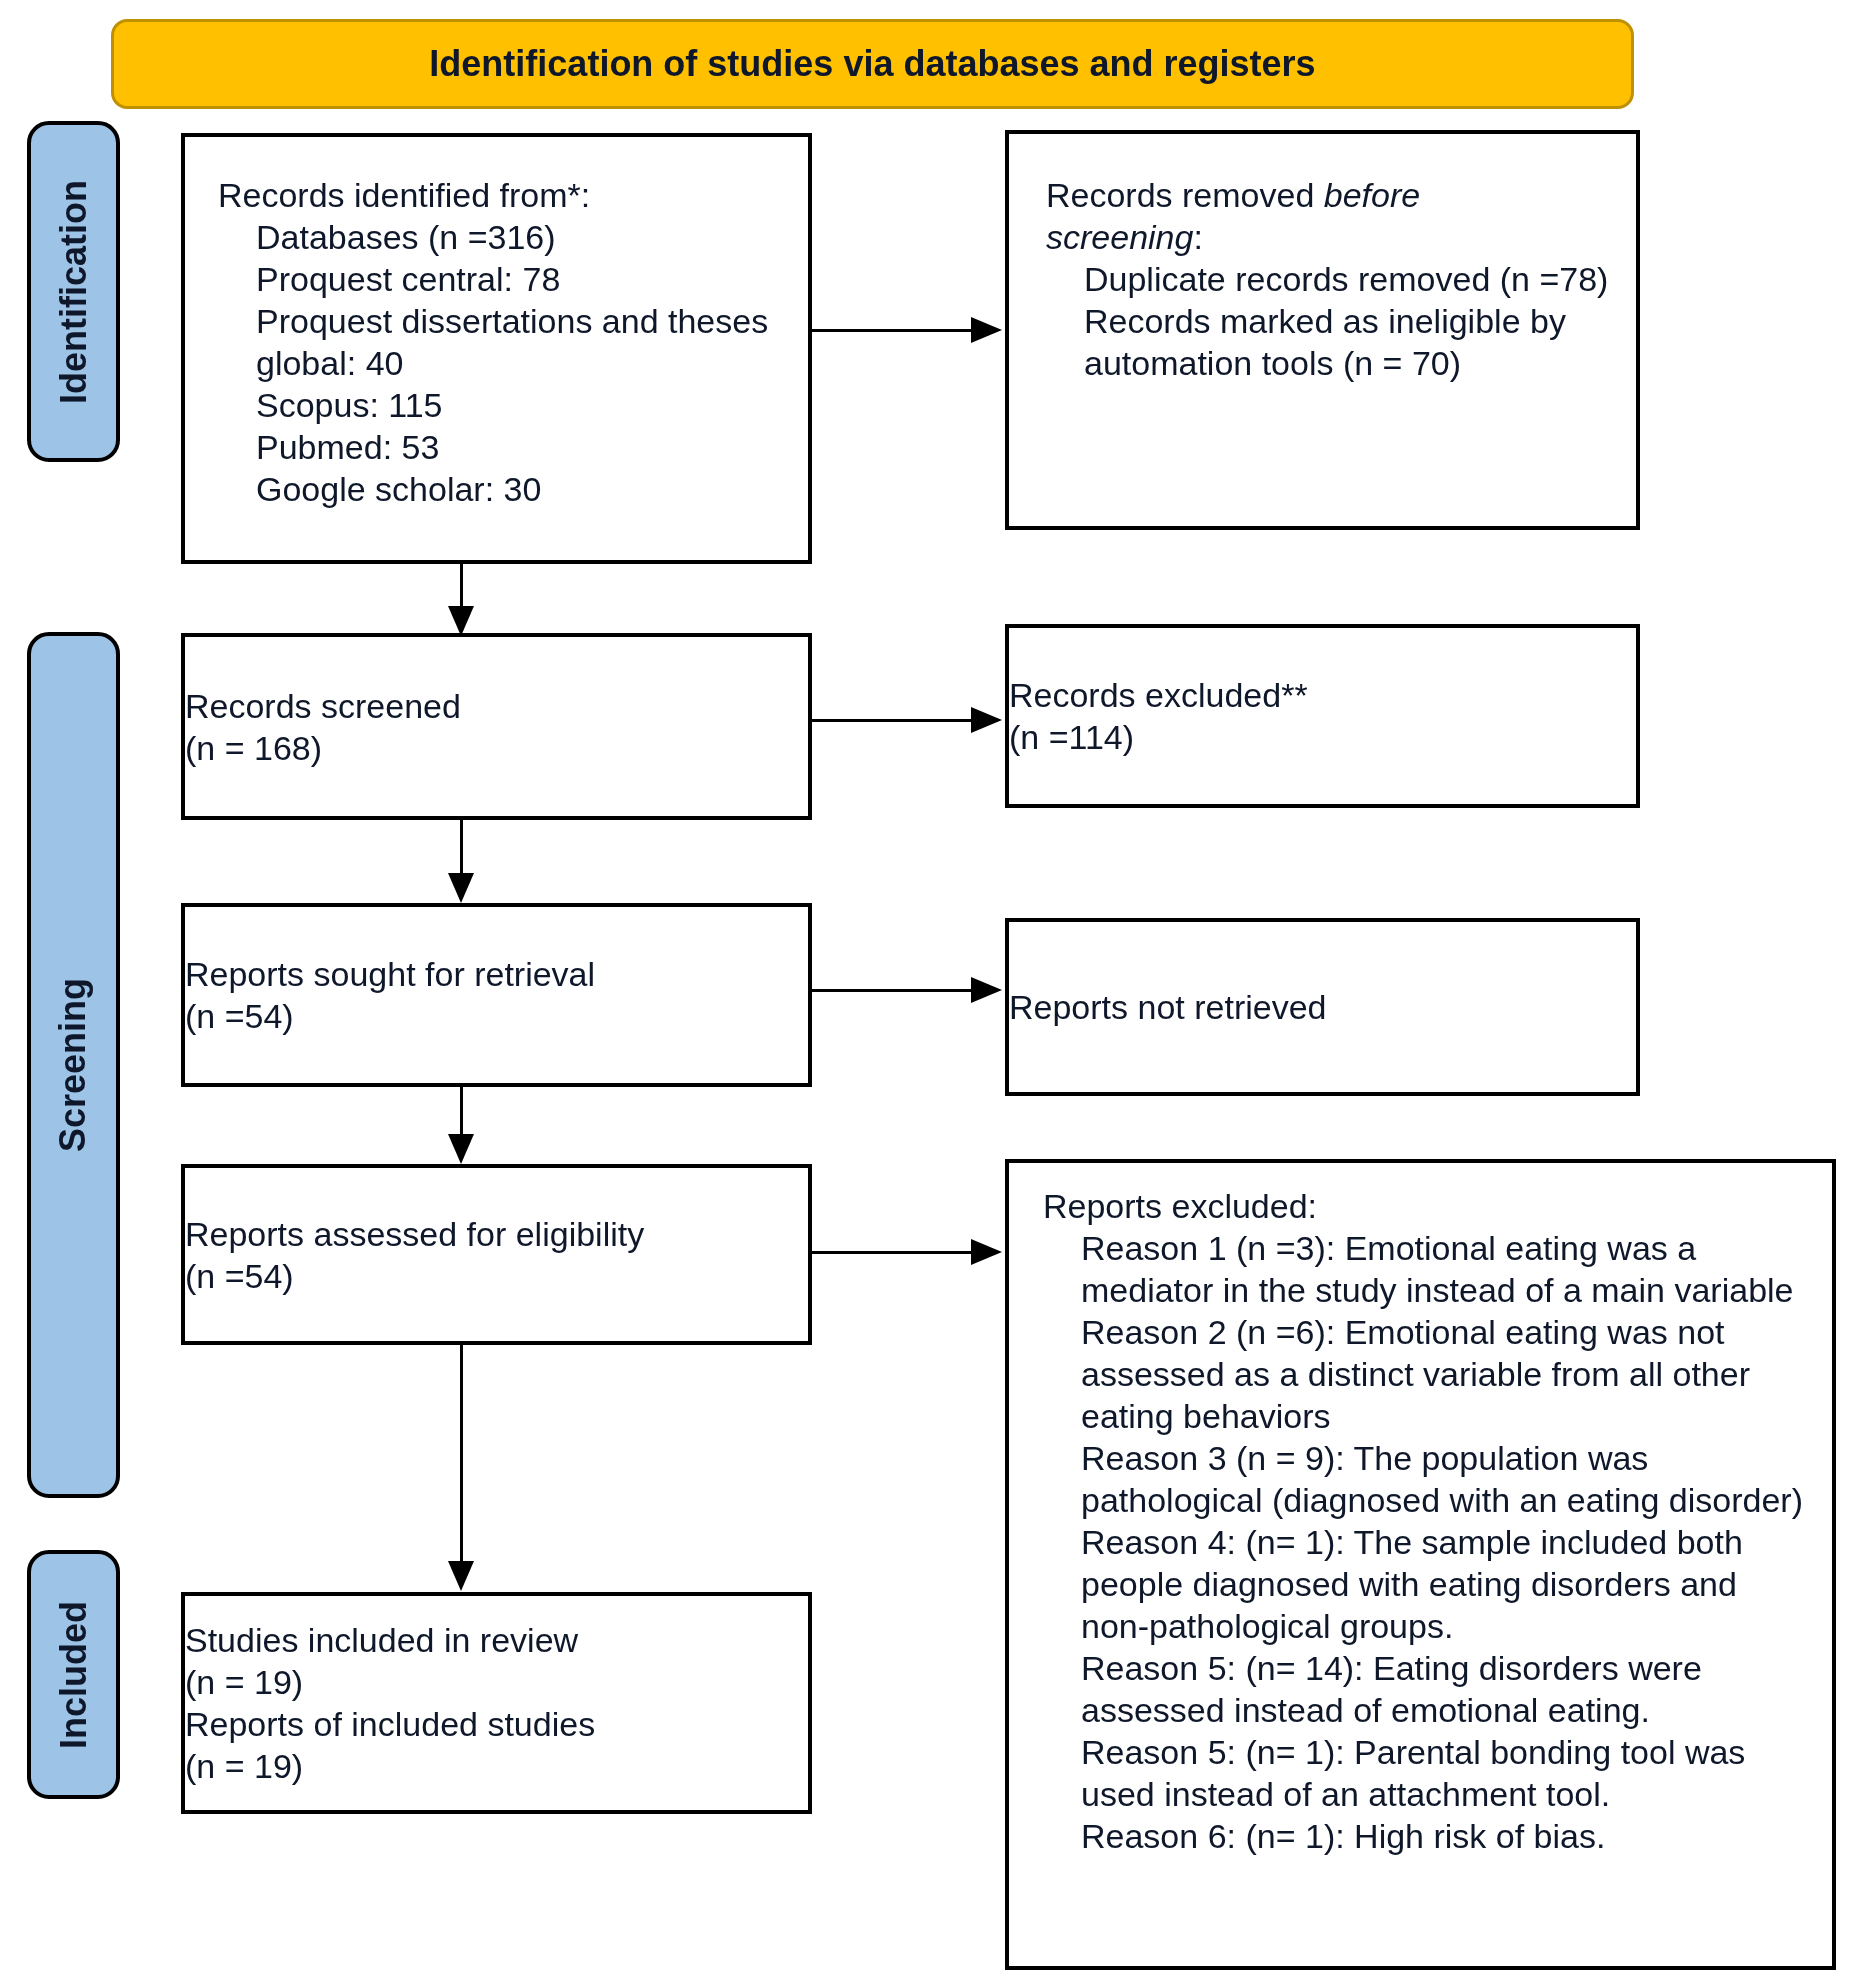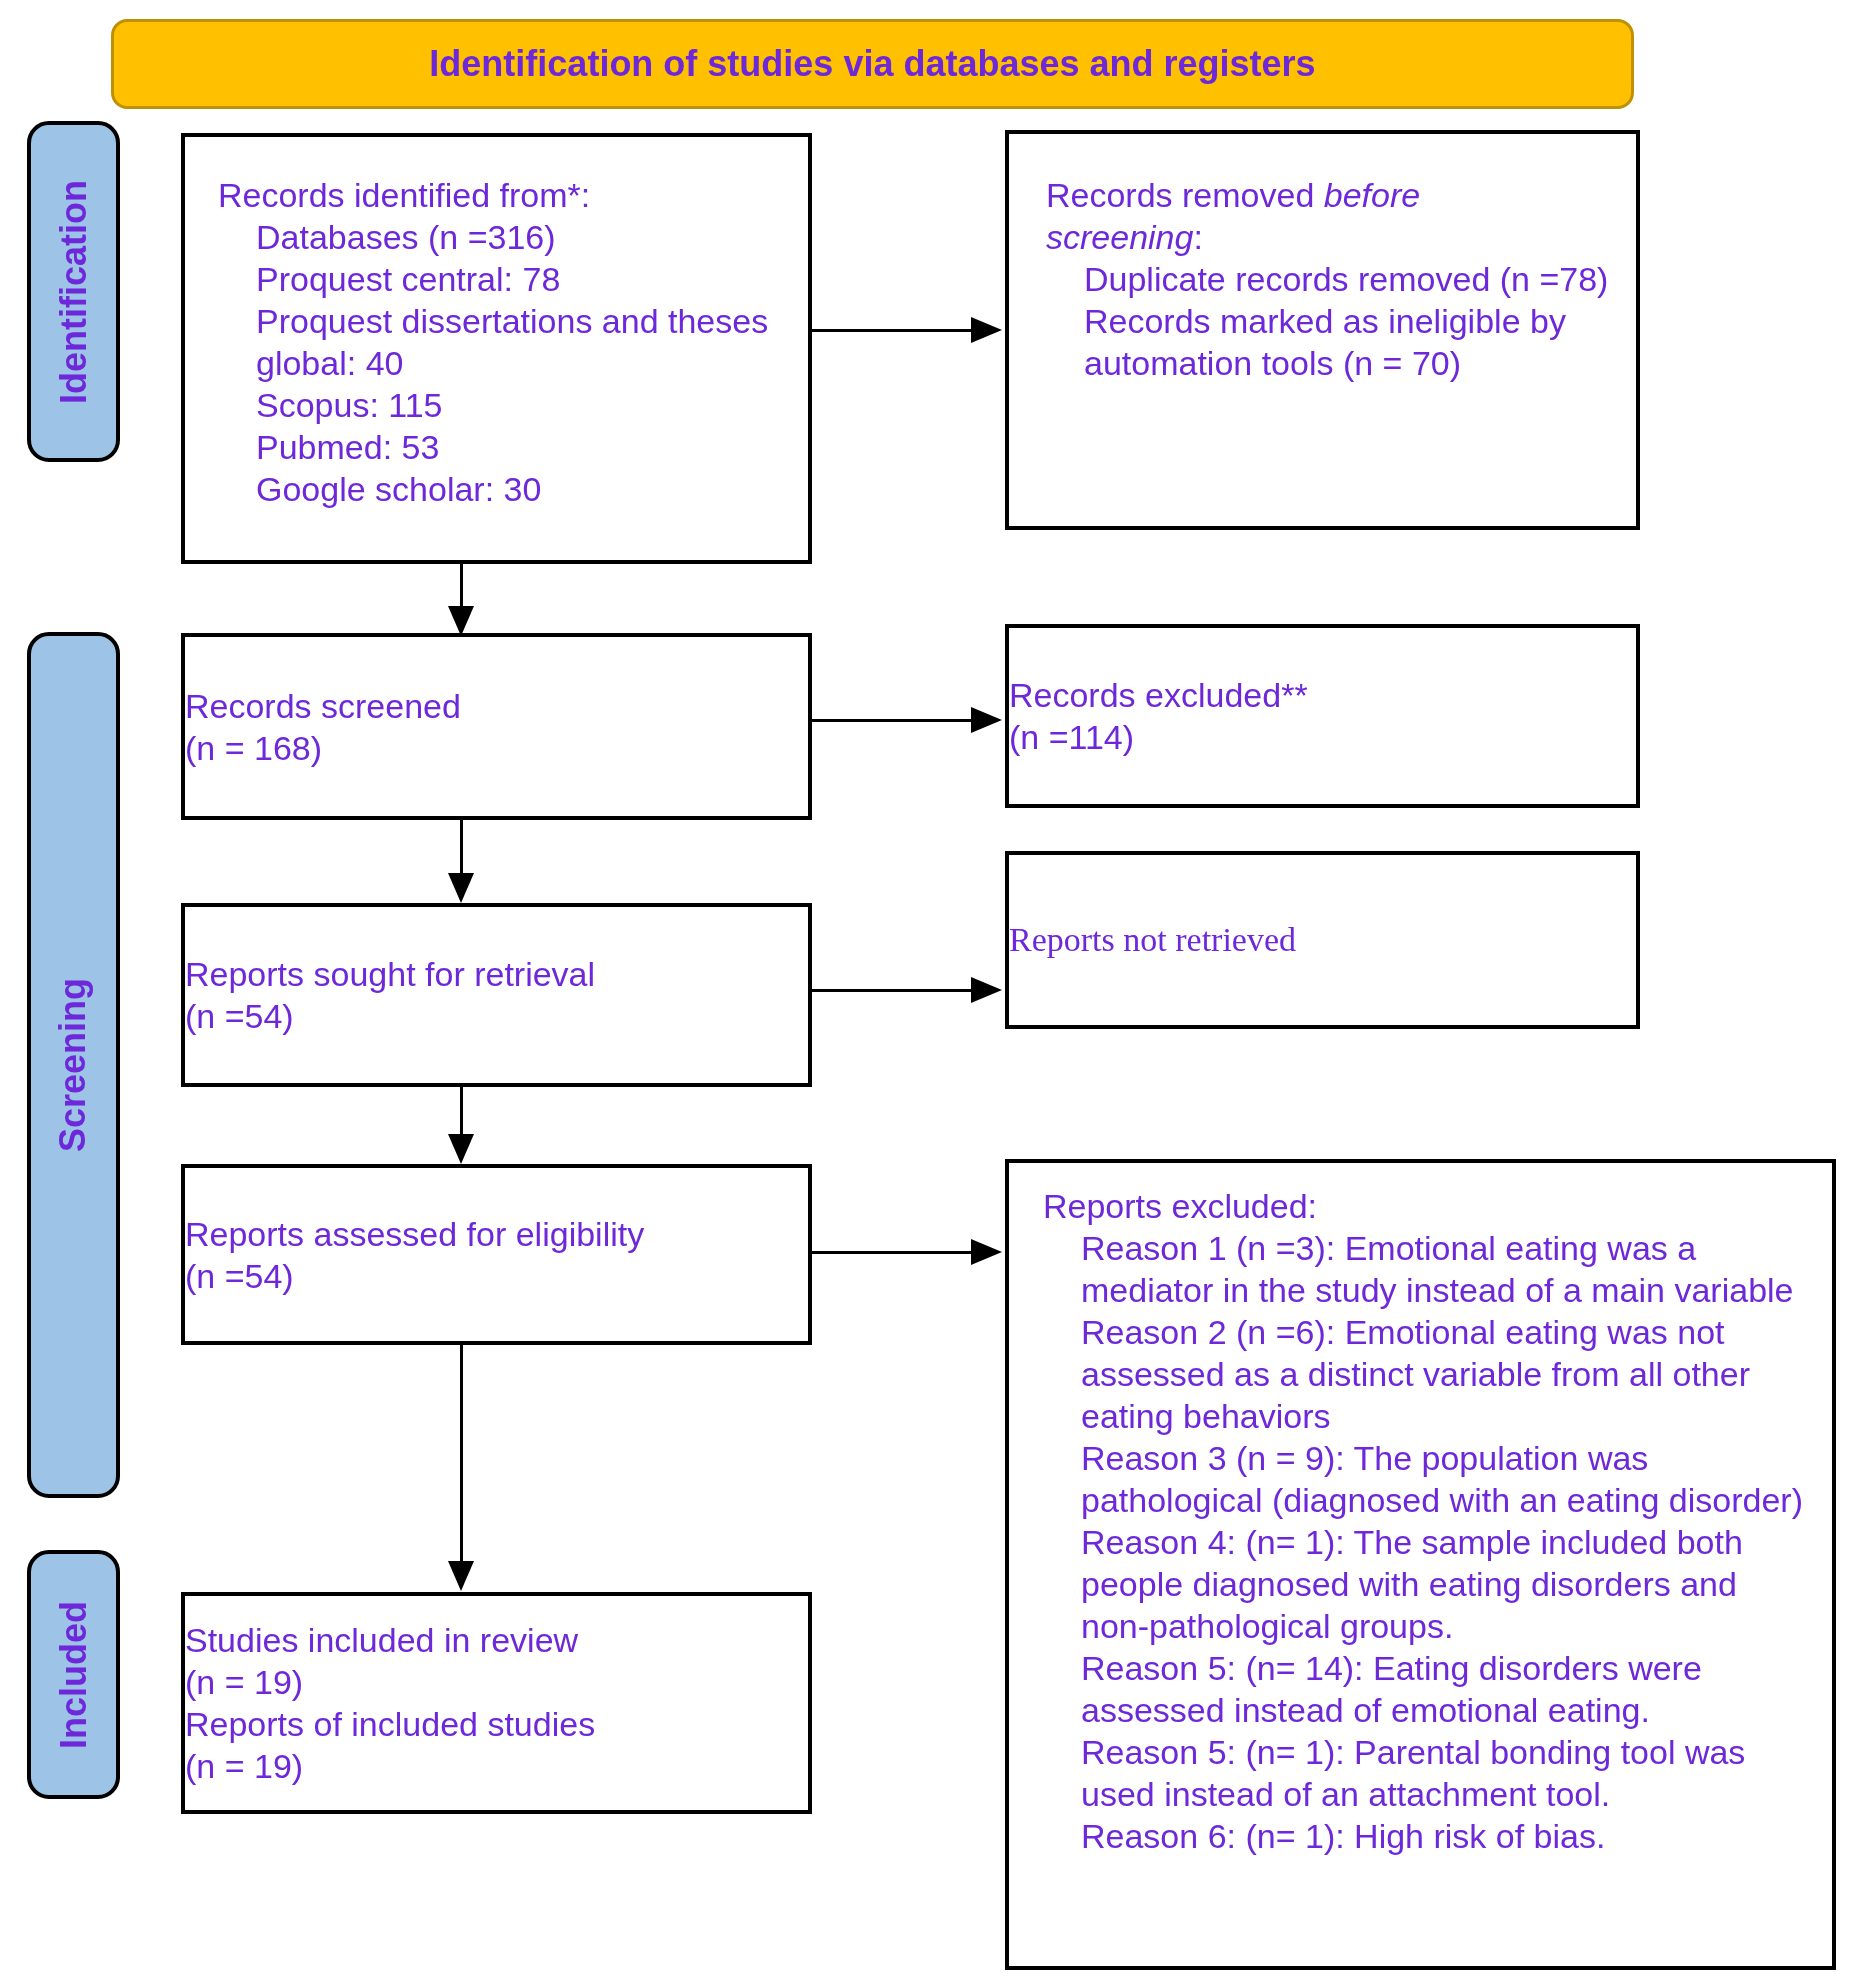--- a/index.html
+++ b/index.html
@@ -2,21 +2,21 @@
 <html style="font-size:12px"><head>
 <meta charset="utf-8">
 <style>
   html,body{margin:0;padding:0;background:#ffffff;}
   *{box-sizing:border-box;}
   #canvas{
     position:relative;
     width:1865px;height:1985px;
     background:#ffffff;
     font-family:"Liberation Sans", sans-serif;
-    color:#6d28d9;
+    color:#0f172a;
     overflow:hidden;
   }
   
   .banner{
     position:absolute;left:111px;top:18.5px;width:1523px;height:90px;
     background:#FFC000;border:3.7px solid #BF9000;border-radius:16.3px;
     display:flex;align-items:center;justify-content:center;
     font-size:36px;font-weight:bold;
   }
   
@@ -38,21 +38,21 @@
     font-size:34px;line-height:42px;
   }
   .fbox .indent{margin-left:38px;}
   .vcenter{display:flex;flex-direction:column;justify-content:center;padding-right:21px;}
   .box-records-identified{left:181px;top:133px;width:631px;height:431px;padding:37px 21px 0 33px;}
   .box-records-removed{left:1005px;top:130px;width:635px;height:400px;padding:40px 27px 0 37px;}
   .box-records-removed .title{width:489px;}
   .box-records-screened{left:181px;top:633px;width:631px;height:187px;}
   .box-records-excluded{left:1005px;top:624px;width:635px;height:184px;}
   .box-reports-sought{left:181px;top:903px;width:631px;height:184px;}
-  .box-reports-not-retrieved{left:1005px;top:851px;width:635px;height:178px;font-family:Liberation Serif, serif;}
+  .box-reports-not-retrieved{left:1005px;top:918px;width:635px;height:178px;}
   .box-reports-assessed{left:181px;top:1164px;width:631px;height:181px;}
   .box-reports-excluded{left:1005px;top:1159px;width:831px;height:811px;padding:22px 21px 16px 34px;}
   .box-studies-included{left:181px;top:1592px;width:631px;height:222px;}
   .italic{font-style:italic;}
   
   .vline{position:absolute;width:3px;background:#000;}
   .hline{position:absolute;height:3px;background:#000;}
   .head-down{
     position:absolute;width:0;height:0;
     border-left:13.3px solid transparent;border-right:13.3px solid transparent;

